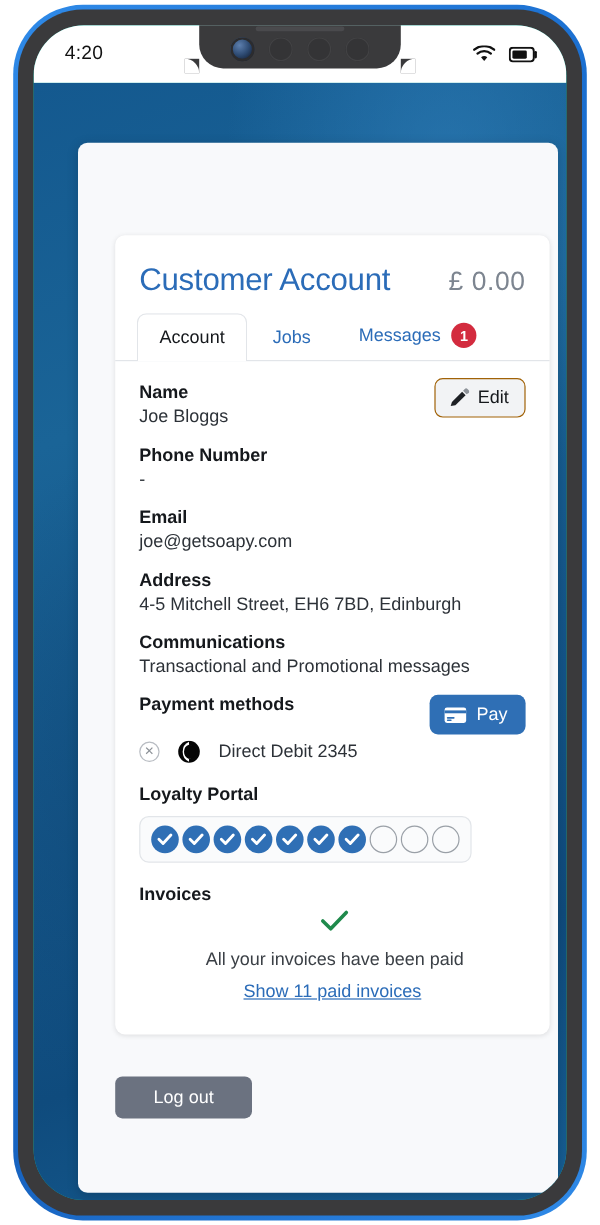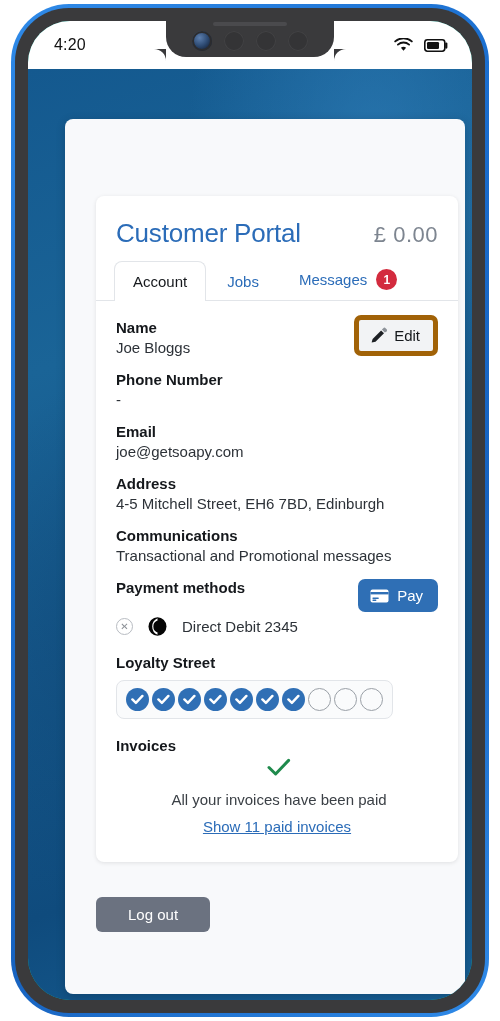--- a/index.html
+++ b/index.html
@@ -247,21 +247,21 @@
 
   
   #edit-button {
     position: absolute;
     right: 20px;
     top: 14px;
     display: inline-flex;
     align-items: center;
     gap: 7px;
     background: #f2f3f5;
-    border: 5px solid #a16207;
+    border: 1px solid #a16207;
     border-radius: 7px;
     padding: 7px 13px 7px 11px;
     font-size: 15px;
     color: #15181c;
     cursor: pointer;
   }
 
   
   #payment-header {
     display: flex;
@@ -394,21 +394,21 @@
           </svg>
         </div>
       </div>
 
       <div id="app-viewport">
         <div id="page-panel">
 
           <div id="portal-card">
 
             <div id="card-header">
-              <div id="portal-title">Customer Portal</div>
+              <div id="portal-title">Customer Account</div>
               <div id="portal-balance">£ 0.00</div>
             </div>
 
             <div id="tab-bar">
               <div class="tab active">
                 <span>Account</span>
               </div>
               <div class="tab">
                 <span>Jobs</span>
               </div>
@@ -472,21 +472,21 @@
                     <ellipse cx="12.5" cy="9.5" rx="9" ry="9.2" fill="#050505"></ellipse>
                     <path d="M12.5 1.2 a8.6 9 0 0 0 0 16.6 Z" fill="#ffffff"></path>
                     <path d="M12.5 3.6 a6 6.2 0 0 1 0 11.8 Z" fill="#ffffff"></path>
                     <path d="M12.5 3.6 a6 6.2 0 0 0 0 11.8 a3 3.1 0 0 0 0 -11.8 Z" fill="#050505"></path>
                   </svg>
                   <span id="payment-label">Direct Debit 2345</span>
                 </div>
               </div>
 
               <div class="field" style="margin-bottom:18px;">
-                <div class="field-label">Loyalty Street</div>
+                <div class="field-label">Loyalty Portal</div>
                 <div id="loyalty-strip">
                   <span class="stamp filled">
                       <svg width="13" height="11" viewBox="0 0 13 11">
                         <path d="M1.4 5.4 L4.9 8.9 L11.4 1.9" stroke="#fff" stroke-width="2.4" fill="none" stroke-linecap="round" stroke-linejoin="round"></path>
                       </svg>
                     </span>
                   <span class="stamp filled">
                       <svg width="13" height="11" viewBox="0 0 13 11">
                         <path d="M1.4 5.4 L4.9 8.9 L11.4 1.9" stroke="#fff" stroke-width="2.4" fill="none" stroke-linecap="round" stroke-linejoin="round"></path>
                       </svg>

